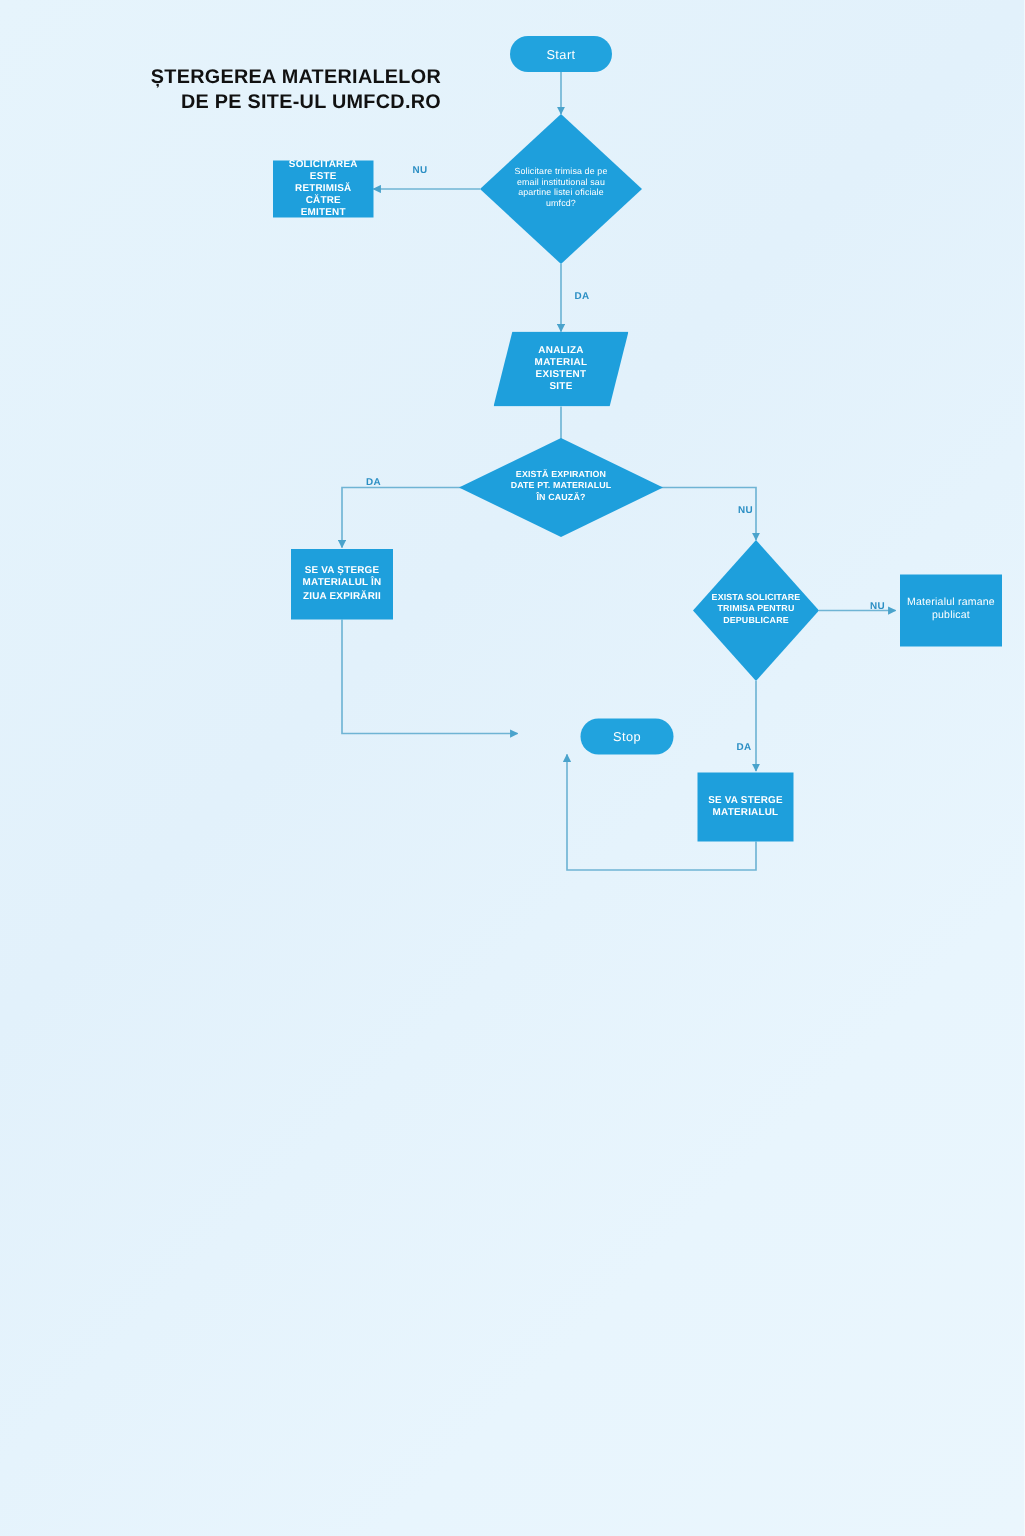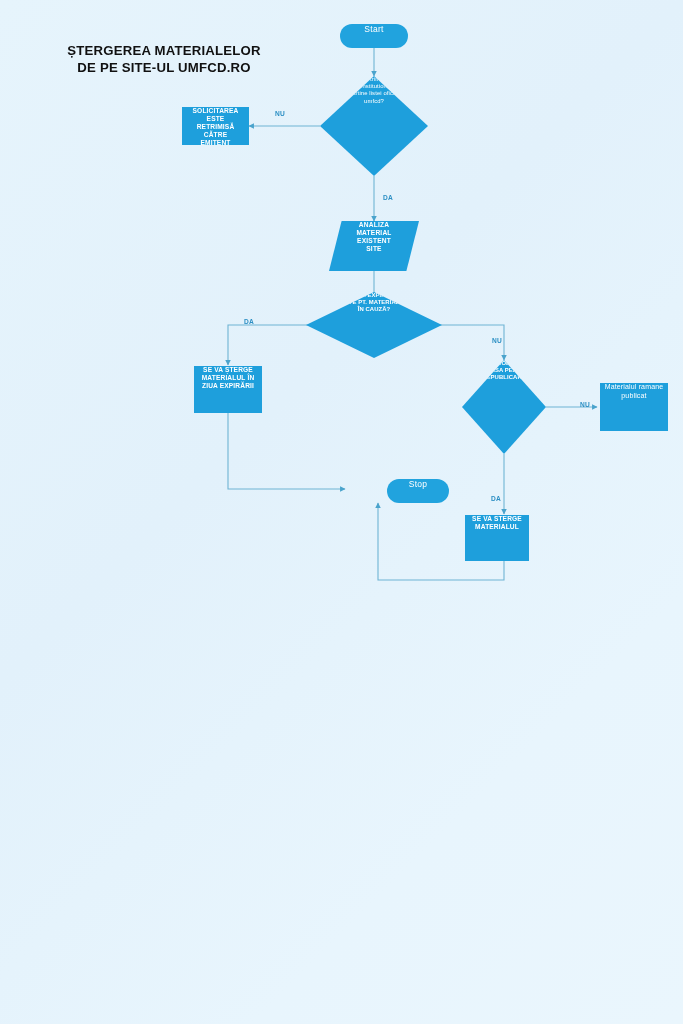--- a/index.html
+++ b/index.html
@@ -31,29 +31,29 @@
   .title {
     position: absolute;
     left: 34px;
     top: 42px;
     width: 260px;
     color: #111111;
     font-size: 13.2px;
     font-weight: bold;
     line-height: 17px;
     letter-spacing: 0.2px;
-    text-align: center;
+    text-align: right;
     white-space: pre-line;
   }
 
   
   .node {
     position: absolute;
     display: flex;
-    align-items: flex-start;
+    align-items: center;
     justify-content: center;
     color: #ffffff;
     text-align: center;
     line-height: 1.22;
   }
   .node .txt {
     display: block;
     white-space: pre-line;
     padding: 0 3px;
   }

